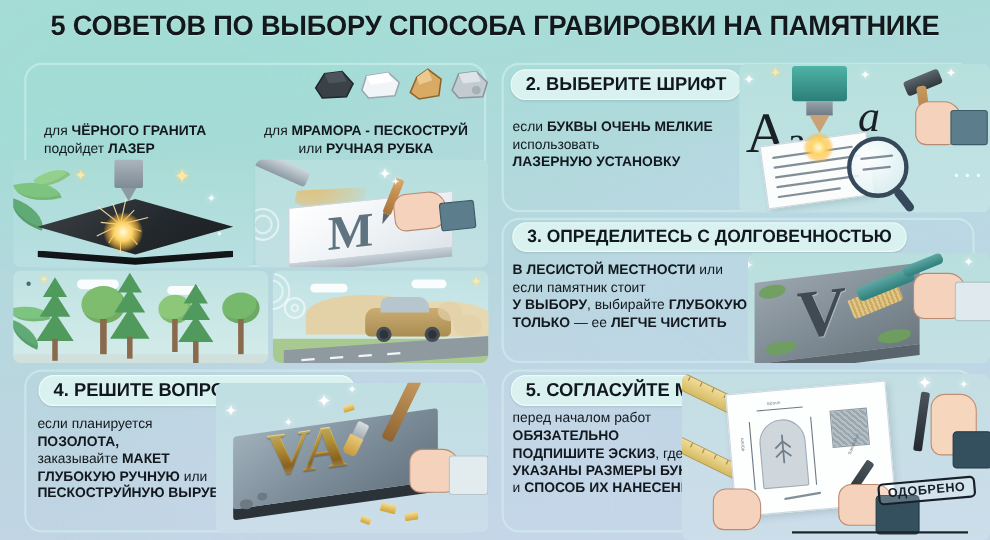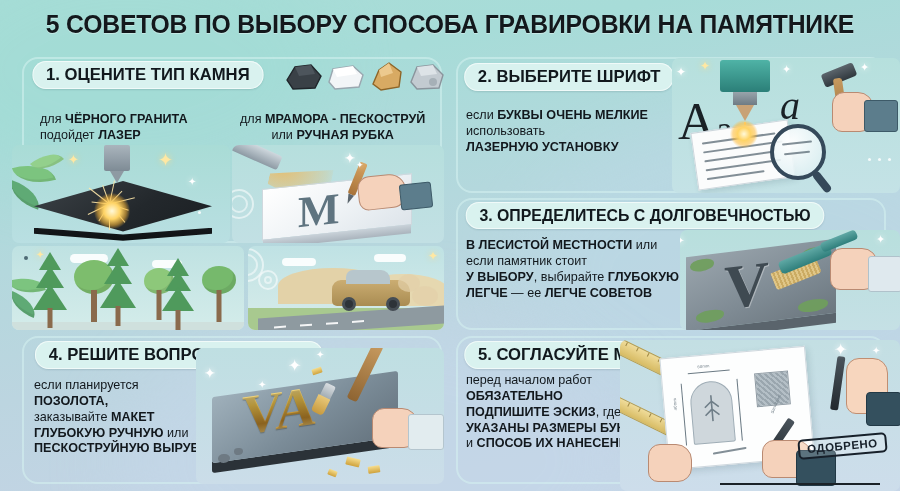--- a/index.html
+++ b/index.html
@@ -166,23 +166,20 @@
 
 <div id="poster">
   <div class="blob b1"></div>
   <div class="blob b2"></div>
   <div class="blob b3"></div>
 
   <div id="title">5 СОВЕТОВ ПО ВЫБОРУ СПОСОБА ГРАВИРОВКИ НА ПАМЯТНИКЕ</div>
 
   <div class="frame" style="left:22px; top:57px; width:420px; height:186px;"></div>
 
-  <div style="position:absolute; left:30px; top:61px;">
-    <span class="badge">1. ОЦЕНИТЕ ТИП КАМНЯ</span>
-  </div>
 
   <div style="position:absolute; left:281px; top:60px; width:165px; height:34px;">
     <svg width="165" height="34" viewBox="0 0 165 34" style="position:absolute;left:0;top:0;">
       <path d="M6 20 L14 7 L30 5 L40 16 L34 28 L12 29 Z" fill="#3a4147" stroke="#20262b" stroke-width="1.4"></path>
       <path d="M14 7 L30 5 L34 14 L18 16 Z" fill="#4d555c"></path>
     </svg>
     <svg width="165" height="34" viewBox="0 0 165 34" style="position:absolute;left:0;top:0;">
       <path d="M48 22 L52 9 L72 6 L82 15 L78 27 L54 29 Z" fill="#f2f5f7" stroke="#9aa7b0" stroke-width="1.4"></path>
       <path d="M52 9 L72 6 L76 14 L56 17 Z" fill="#ffffff"></path>
     </svg>
@@ -315,21 +312,21 @@
   <div class="frame" style="left:456px; top:198px; width:430px; height:132px;"></div>
 
   <div style="position:absolute; left:462px; top:202px;">
     <span class="badge sm">3. ОПРЕДЕЛИТЕСЬ С ДОЛГОВЕЧНОСТЬЮ</span>
   </div>
 
   <div class="copy" style="position:absolute; left:466px; top:238px;">
     <div><span class="b">В ЛЕСИСТОЙ МЕСТНОСТИ</span><span class="l"> или</span></div>
     <div><span class="l">если памятник стоит</span></div>
     <div><span class="b">У ВЫБОРУ</span><span class="l">, выбирайте </span><span class="b">ГЛУБОКУЮ</span></div>
-    <div><span class="b">ЛЕГЧЕ</span><span class="l"> — ее </span><span class="b">ЛЕГЧЕ СОВЕТОВ</span></div>
+    <div><span class="b">ТОЛЬКО</span><span class="l"> — ее </span><span class="b">ЛЕГЧЕ ЧИСТИТЬ</span></div>
   </div>
 
   <div class="art" style="left:680px; top:230px; width:220px; height:100px;">
     <div style="position:absolute;inset:0;background:linear-gradient(#b8dfdd,#c5e0e5);"></div>
     <div class="granite" style="left:6px; top:18px; width:150px; height:74px; transform: skewY(-7deg);">
       <div class="gside"></div>
       <div class="moss" style="left:4px; top:4px; width:24px; height:12px;"></div>
       <div class="moss" style="left:116px; top:6px; width:26px; height:12px;"></div>
       <div class="moss" style="left:10px; top:56px; width:28px; height:12px;"></div>
       <div class="moss" style="left:112px; top:58px; width:30px; height:12px;"></div>

